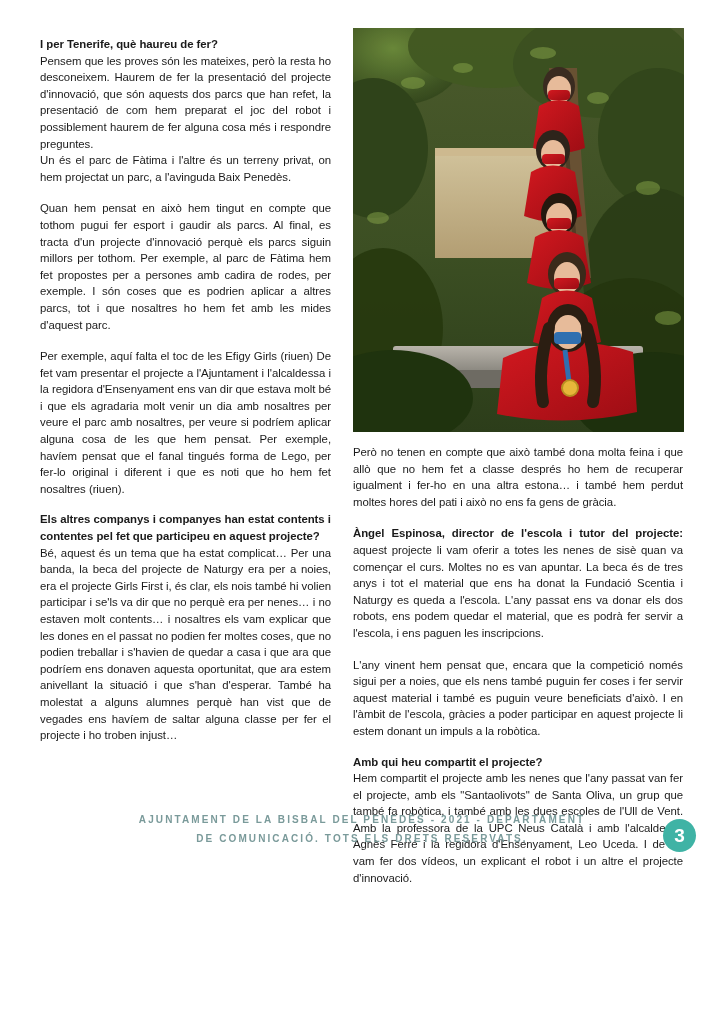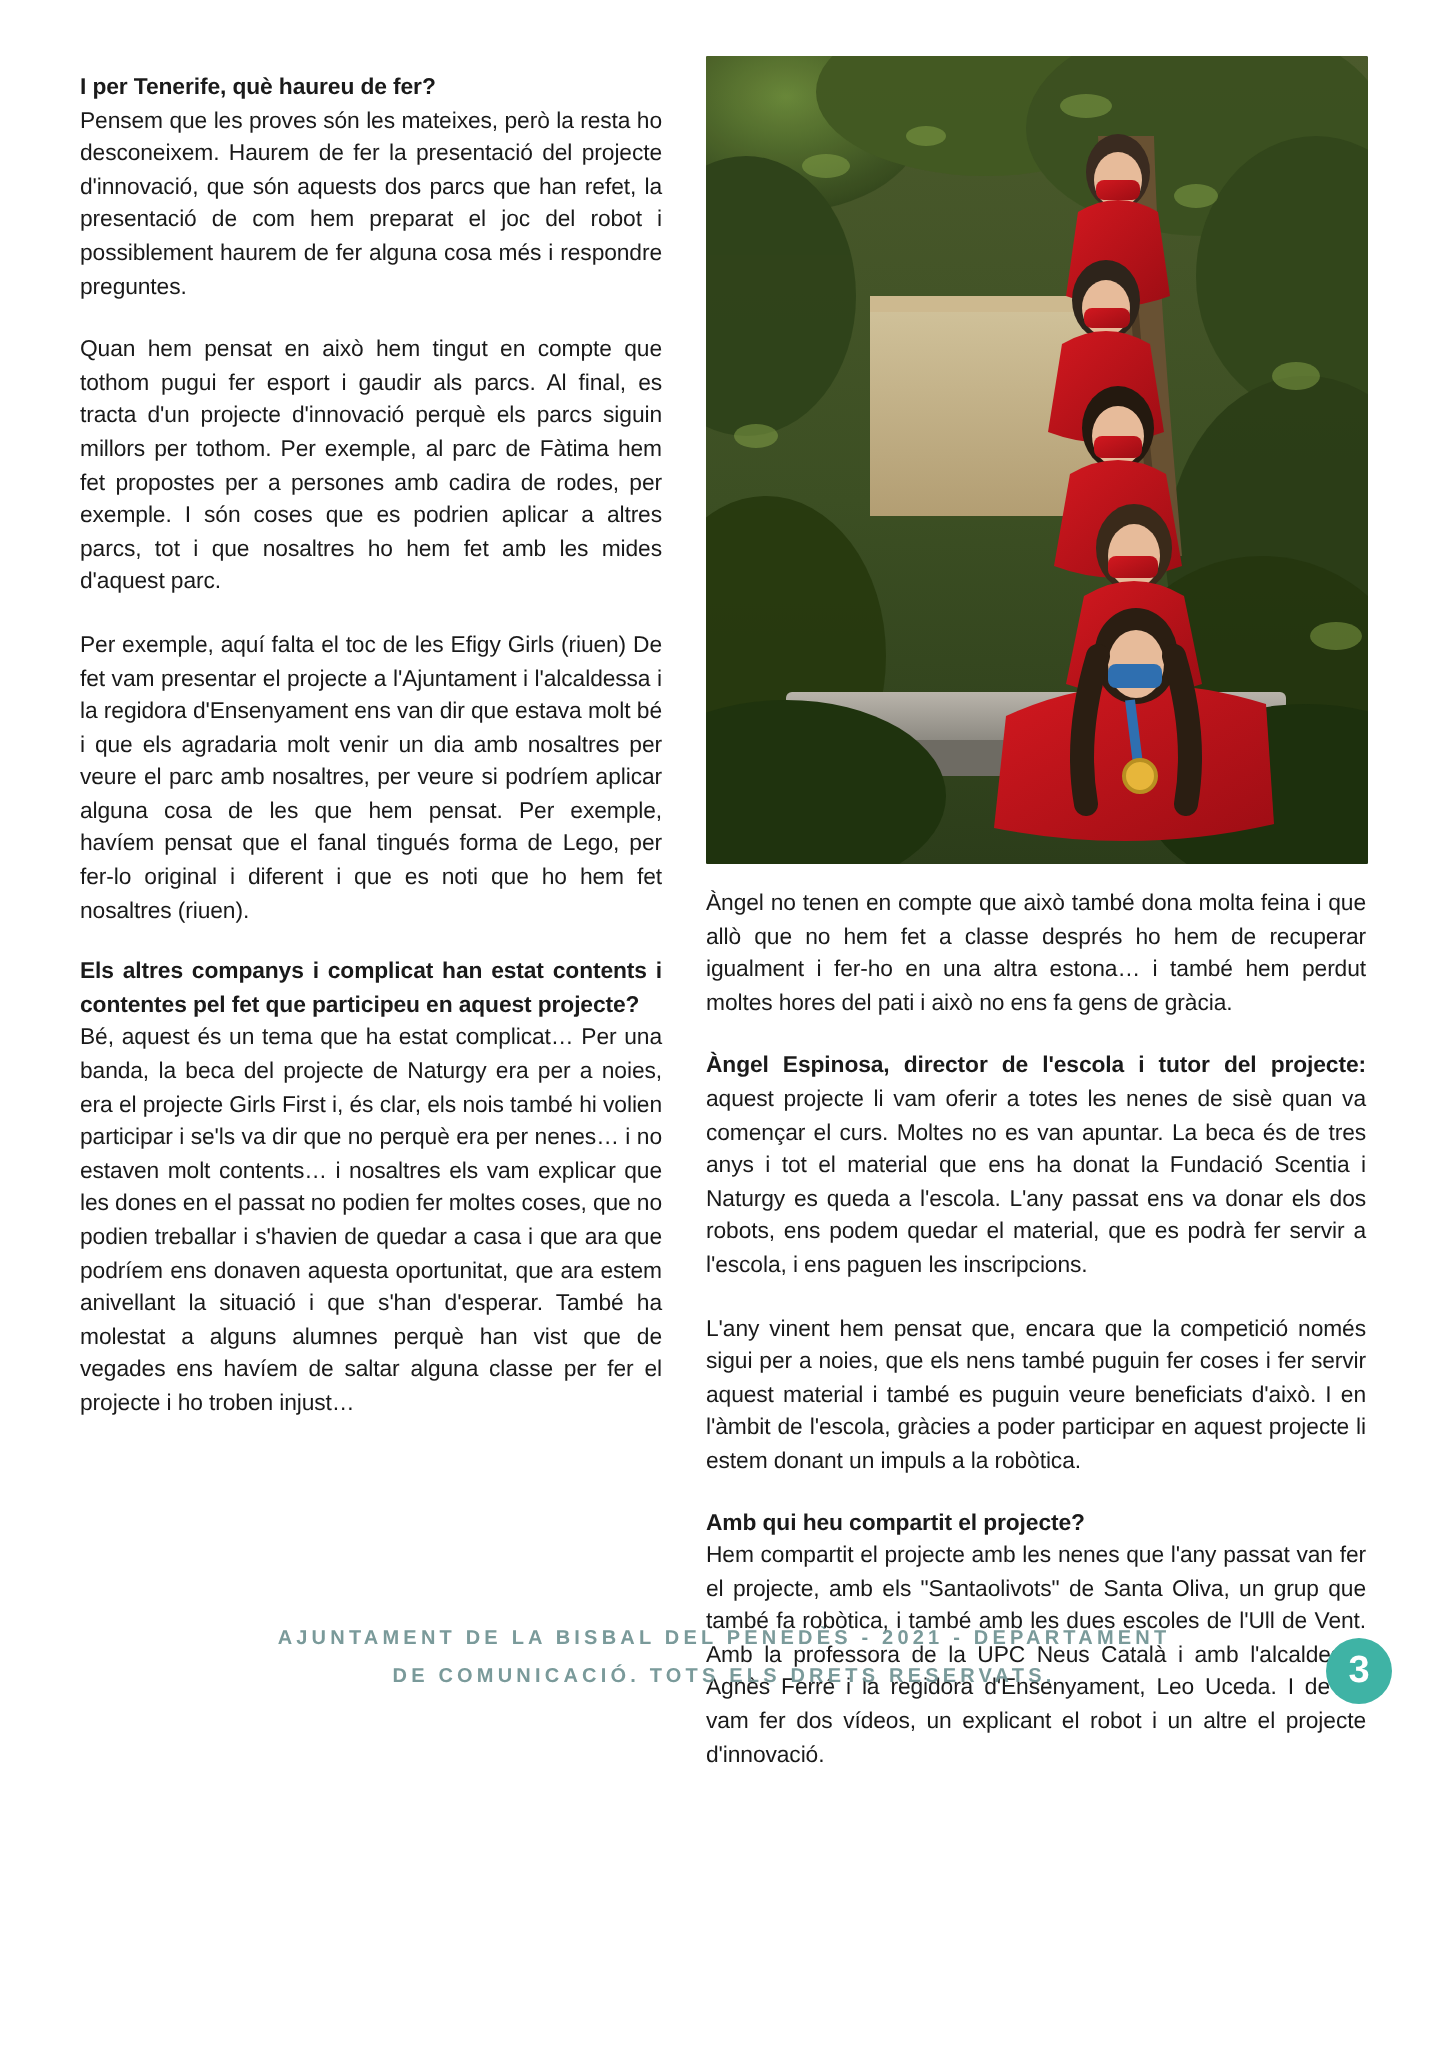--- a/index.html
+++ b/index.html
@@ -100,24 +100,25 @@
 </style>
 </head>
 <body>
 
 <div class="page">
 
   <div class="col col-left">
     <h3 class="q">I per Tenerife, què haureu de fer?</h3>
     <p class="tight">Pensem que les proves són les mateixes, però la resta ho desconeixem. Haurem de fer la presentació del projecte d'innovació, que són aquests dos parcs que han refet, la presentació de com hem preparat el joc del robot i possiblement haurem de fer alguna cosa més i respondre preguntes.</p>
 
+    <p class="tight">Un és el parc de Fàtima i l'altre és un terreny privat, on hem projectat un parc, a l'avinguda Baix Penedès.</p>
     <p class="gap">Quan hem pensat en això hem tingut en compte que tothom pugui fer esport i gaudir als parcs. Al final, es tracta d'un projecte d'innovació perquè els parcs siguin millors per tothom. Per exemple, al parc de Fàtima hem fet propostes per a persones amb cadira de rodes, per exemple. I són coses que es podrien aplicar a altres parcs, tot i que nosaltres ho hem fet amb les mides d'aquest parc.</p>
     <p class="gap">Per exemple, aquí falta el toc de les Efigy Girls (riuen) De fet vam presentar el projecte a l'Ajuntament i l'alcaldessa i la regidora d'Ensenyament ens van dir que estava molt bé i que els agradaria molt venir un dia amb nosaltres per veure el parc amb nosaltres, per veure si podríem aplicar alguna cosa de les que hem pensat. Per exemple, havíem pensat que el fanal tingués forma de Lego, per fer-lo original i diferent i que es noti que ho hem fet nosaltres (riuen).</p>
 
-    <h3 class="q spaced">Els altres companys i complicat han estat contents i contentes pel fet que participeu en aquest projecte?</h3>
+    <h3 class="q spaced">Els altres companys i companyes han estat contents i contentes pel fet que participeu en aquest projecte?</h3>
     <p class="tight">Bé, aquest és un tema que ha estat complicat… Per una banda, la beca del projecte de Naturgy era per a noies, era el projecte Girls First i, és clar, els nois també hi volien participar i se'ls va dir que no perquè era per nenes… i no estaven molt contents… i nosaltres els vam explicar que les dones en el passat no podien fer moltes coses, que no podien treballar i s'havien de quedar a casa i que ara que podríem ens donaven aquesta oportunitat, que ara estem anivellant la situació i que s'han d'esperar. També ha molestat a alguns alumnes perquè han vist que de vegades ens havíem de saltar alguna classe per fer el projecte i ho troben injust…</p>
   </div>
 
   <div class="photo">
     <svg width="331" height="404" viewBox="0 0 331 404" xmlns="http://www.w3.org/2000/svg" aria-hidden="true">
       <defs>
         <linearGradient id="sky" x1="0" y1="0" x2="0" y2="1">
           <stop offset="0%" stop-color="#4b5a2c"></stop>
           <stop offset="55%" stop-color="#3c4f23"></stop>
           <stop offset="100%" stop-color="#2c3d1a"></stop>
@@ -214,21 +215,21 @@
         <path d="M196 300 q-12 40 -6 74" stroke="#2b1e12" stroke-width="12" fill="none" stroke-linecap="round"></path>
         <path d="M234 300 q12 40 6 74" stroke="#2b1e12" stroke-width="12" fill="none" stroke-linecap="round"></path>
 
         <path d="M212 322 l4 32" stroke="#2f6fb0" stroke-width="5" fill="none"></path>
         <circle cx="217" cy="360" r="8" fill="#e7b63a" stroke="#b88f21" stroke-width="2"></circle>
       </g>
     </svg>
   </div>
 
   <div class="col col-right">
-    <p class="tight">Àngel no tenen en compte que això també dona molta feina i que allò que no hem fet a classe després ho hem de recuperar igualment i fer-ho en una altra estona… i també hem perdut moltes hores del pati i això no ens fa gens de gràcia.</p>
+    <p class="tight">Però no tenen en compte que això també dona molta feina i que allò que no hem fet a classe després ho hem de recuperar igualment i fer-ho en una altra estona… i també hem perdut moltes hores del pati i això no ens fa gens de gràcia.</p>
     <p class="gap"><span class="italic-lead">Àngel Espinosa, director de l'escola i tutor del projecte:</span><span> aquest projecte li vam oferir a totes les nenes de sisè quan va començar el curs. Moltes no es van apuntar. La beca és de tres anys i tot el material que ens ha donat la Fundació Scentia i Naturgy es queda a l'escola. L'any passat ens va donar els dos robots, ens podem quedar el material, que es podrà fer servir a l'escola, i ens paguen les inscripcions.</span></p>
     <p class="gap">L'any vinent hem pensat que, encara que la competició només sigui per a noies, que els nens també puguin fer coses i fer servir aquest material i també es puguin veure beneficiats d'això. I en l'àmbit de l'escola, gràcies a poder participar en aquest projecte li estem donant un impuls a la robòtica.</p>
 
     <h3 class="q spaced">Amb qui heu compartit el projecte?</h3>
     <p class="tight">Hem compartit el projecte amb les nenes que l'any passat van fer el projecte, amb els "Santaolivots" de Santa Oliva, un grup que també fa robòtica, i també amb les dues escoles de l'Ull de Vent. Amb la professora de la UPC Neus Català i amb l'alcaldessa Agnès Ferré i la regidora d'Ensenyament, Leo Uceda. I de fet vam fer dos vídeos, un explicant el robot i un altre el projecte d'innovació.</p>
   </div>
 
   <div class="footer">
     <div class="footer-line">AJUNTAMENT DE LA BISBAL DEL PENEDÈS - 2021 - DEPARTAMENT</div>
     <div class="footer-line">DE COMUNICACIÓ. TOTS ELS DRETS RESERVATS.</div>

